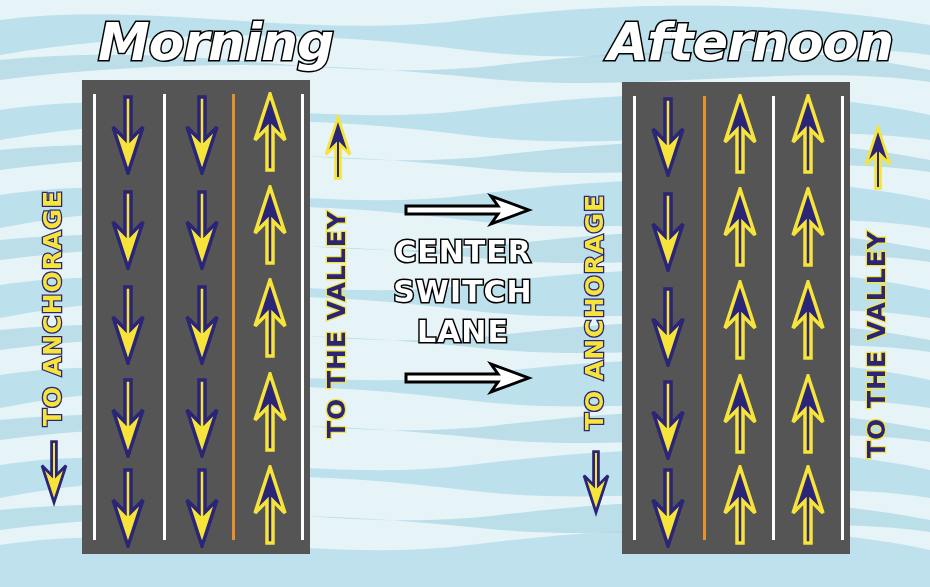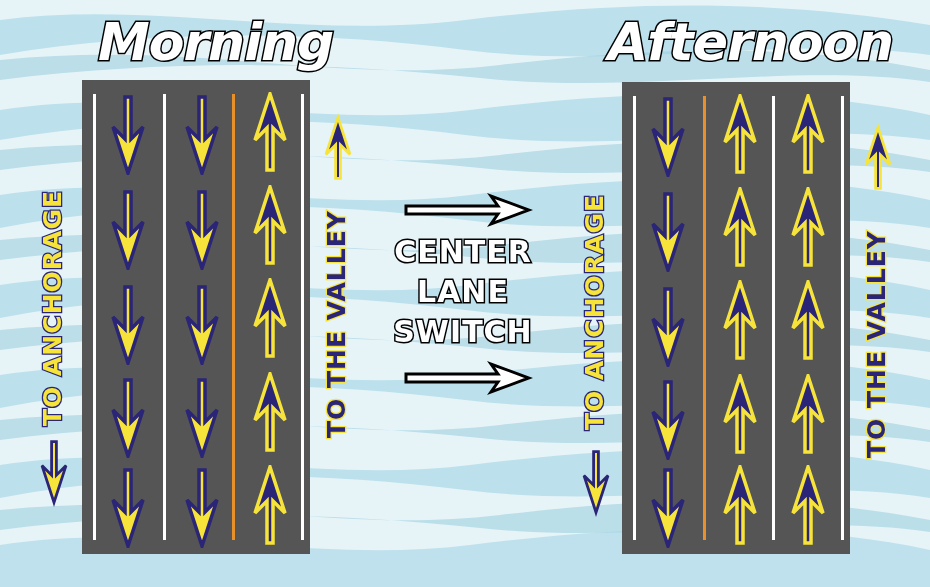--- a/index.html
+++ b/index.html
@@ -122,22 +122,22 @@
 <svg class="abs" style="left:322px;top:108px" width="32" height="80">
     <use href="#arrow-up"></use>
   </svg>
 <div class="vlabel v-navy" style="left:322px;top:198px;height:240px;">TO THE VALLEY</div>
 
 <svg class="abs" style="left:403px;top:192px" width="130" height="36">
     <use href="#arrow-right"></use>
   </svg>
 <div class="center-text">
   <div>CENTER</div>
+  <div>SWITCH</div>
   <div>LANE</div>
-  <div>SWITCH</div>
 </div>
 <svg class="abs" style="left:403px;top:360px" width="130" height="36">
     <use href="#arrow-right"></use>
   </svg>
 
 <div class="title" style="left:608px;">Afternoon</div>
 
 <div class="road" style="left:622px;top:82px;width:228px;height:472px;">
   <div class="lane-line" style="left:11px;background:#fff;"></div>
   <div class="lane-line" style="left:81px;background:#e8902a;"></div>

